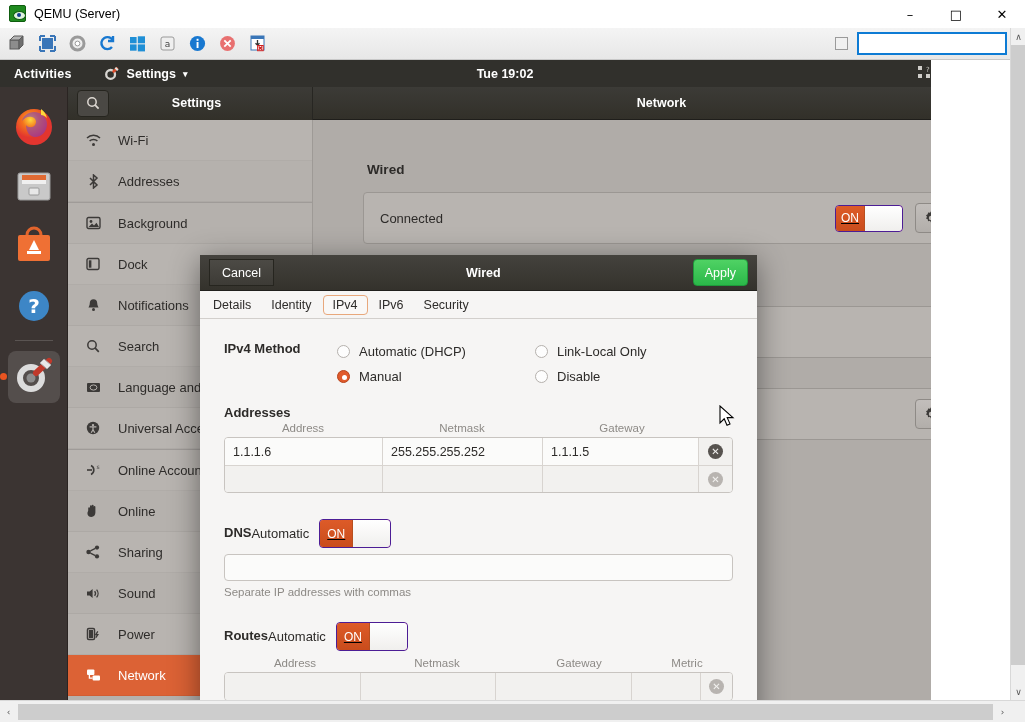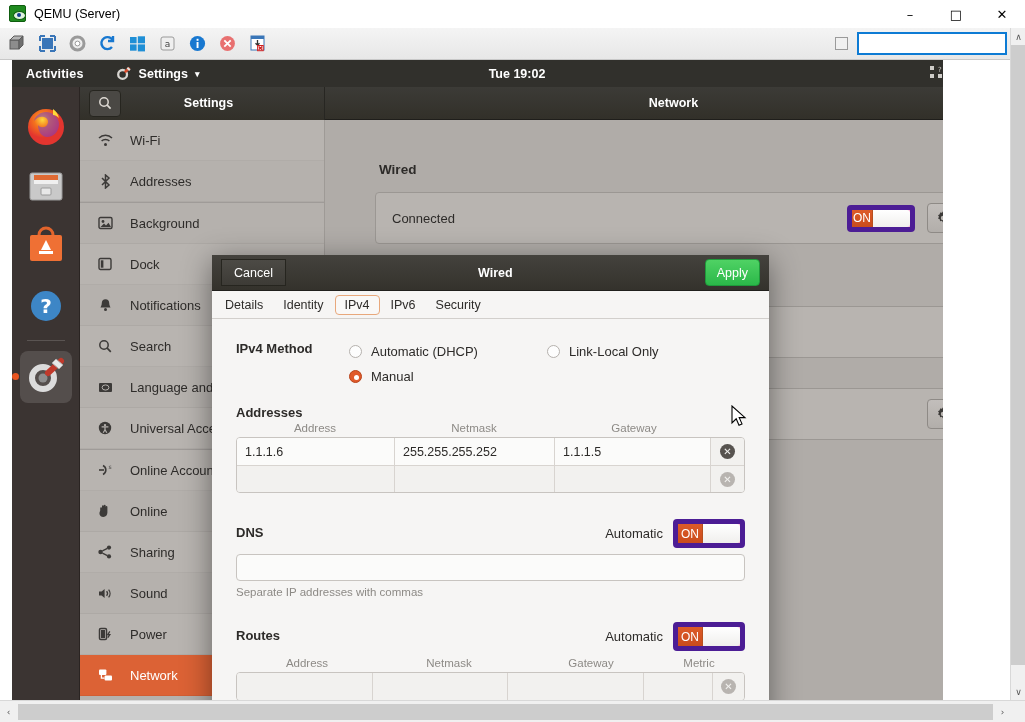--- a/index.html
+++ b/index.html
@@ -65,21 +65,21 @@
   }
   .tb-input {
     width: 150px; height: 23px; background: #fff;
     border: 2px solid #0d7bd4; outline: none;
     font-family: "Liberation Sans", sans-serif; font-size: 12px;
     padding: 0 4px; color: #000;
   }
 
   
   .guest {
-    position: absolute; left: 12px; top: 60px; width: 931px; height: 640px;
+    position: absolute; left: 0; top: 60px; width: 931px; height: 640px;
     overflow: hidden; background: #f6f5f4;
   }
 
   
   .gnome-panel {
     position: absolute; left: 0; top: 0; width: 1010px; height: 27px;
     background: #31302c; color: #ffffff;
     display: flex; align-items: center; font-size: 12.5px;
   }
   .panel-activities { margin-left: 14px; font-weight: bold; letter-spacing: .2px; }
@@ -203,22 +203,22 @@
   .net-card-label { flex: 1; font-size: 13px; color: #2d2b29; }
   .net-gear {
     width: 32px; height: 30px; border: 1px solid #8e8a86; border-radius: 4px;
     background: linear-gradient(#c2bebb, #b2aeaa);
     display: flex; align-items: center; justify-content: center;
   }
 
   
   .toggle {
     width: 72px; height: 29px; border-radius: 4px;
-    border: 5px solid #4c1d95; overflow: hidden;
-    display: flex; align-items: stretch; background: #f9a8d4;
+    border: 1px solid #4c1d95; overflow: hidden;
+    display: flex; align-items: stretch; background: #f9a8d4; text-decoration: underline;
   }
   .toggle .tg-on {
     flex: 1; background: linear-gradient(#dd5b28, #c94c1c);
     color: #fff; font-size: 12px; display: flex;
     align-items: center; justify-content: center; font-weight: normal;
   }
   .toggle .tg-knob {
     width: 38px; background: linear-gradient(#ffffff, #f0efed);
     border-left: 1px solid #b84f1f; border-radius: 0 3px 3px 0;
   }
@@ -285,21 +285,21 @@
   .radio.checked { background: #e05a2b; border-color: #b8441b; }
   .radio.checked::after {
     content: ""; position: absolute; left: 4px; top: 4px;
     width: 5px; height: 5px; border-radius: 50%; background: #fff;
   }
 
   .sec-title {
     font-size: 13px; font-weight: bold; color: #2d2b29; margin-bottom: 2px;
   }
   .sec-head-row {
-    display: flex; align-items: center; justify-content: space-between;
+    display: flex; align-items: center; justify-content: flex-start;
     margin-bottom: 6px;
   }
   .auto-wrap { display: flex; align-items: center; gap: 10px; }
   .auto-label { font-size: 13px; color: #2d2b29; }
 
   .grid-headrow {
     display: flex; font-size: 11.5px; color: #8d8a86; margin-bottom: 3px;
   }
   .gh { text-align: center; }
   .addr-table { border: 1px solid #c8c4c0; border-radius: 4px; overflow: hidden; }
@@ -756,20 +756,24 @@
               <div class="radio-row">
                 <span class="radio checked"></span>
                 <span>Manual</span>
               </div>
             </div>
             <div class="method-col">
               <div class="radio-row">
                 <span class="radio"></span>
                 <span>Link-Local Only</span>
               </div>
+              <div class="radio-row">
+                <span class="radio"></span>
+                <span>Disable</span>
+              </div>
             </div>
           </div>
         </div>
 
         <div style="margin-bottom:26px;">
           <div class="sec-title">Addresses</div>
           <div class="grid-headrow">
             <span class="gh" style="width:158px;">Address</span>
             <span class="gh" style="width:160px;">Netmask</span>
             <span class="gh" style="width:160px;">Gateway</span>

